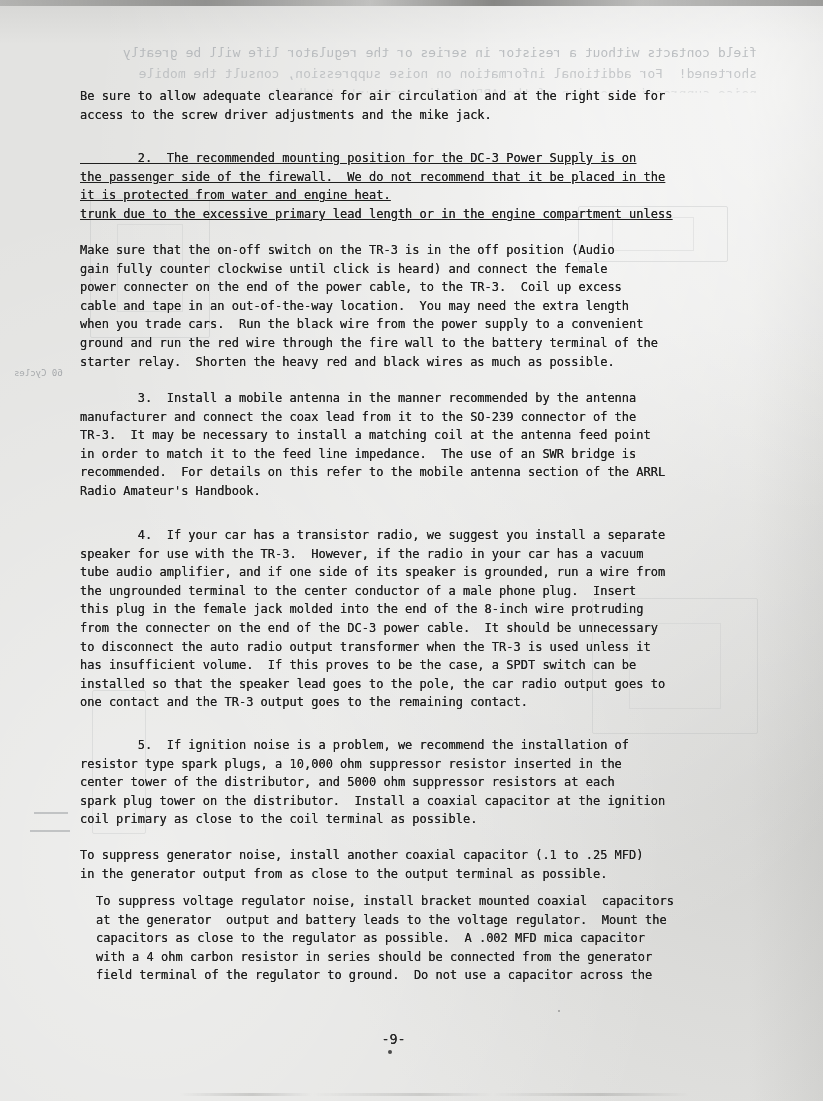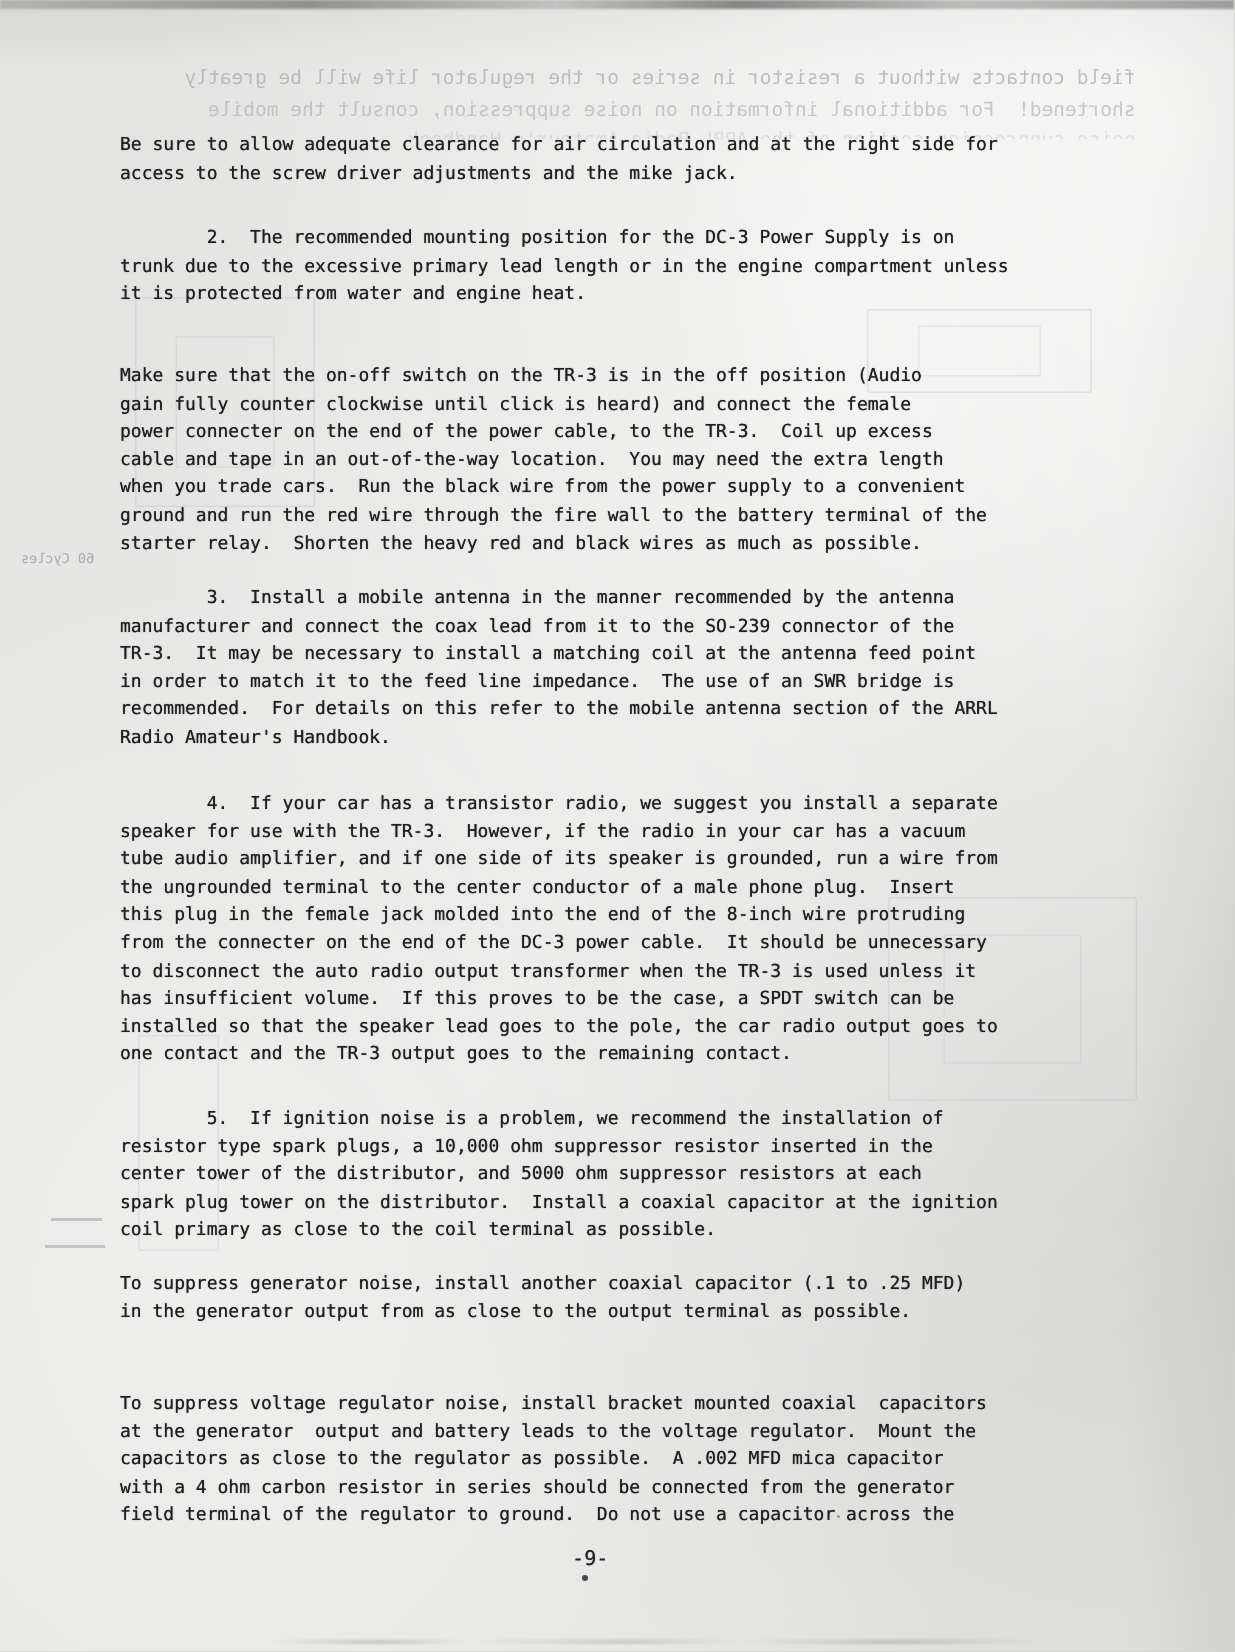--- a/index.html
+++ b/index.html
@@ -131,24 +131,25 @@
   <div class="bleed-box" style="left:92px; top:690px; width:52px; height:142px; opacity:0.45;"></div>
   <div class="bleed-small-text" style="left:14px; top:368px;">60 Cycles</div>
   <div class="bleed-dash" style="left:34px; top:812px; width:34px;"></div>
   <div class="bleed-dash" style="left:30px; top:830px; width:40px;"></div>
 
   <div class="para" style="top:87px;">
       <div class="tline">Be sure to allow adequate clearance for air circulation and at the right side for</div>
       <div class="tline">access to the screw driver adjustments and the mike jack.</div>
     </div>
 
-  <div class="para" style="top:149px;">
+  <div class="para" style="top:149px;text-decoration:underline;">
       <div class="tline">        2.  The recommended mounting position for the DC-3 Power Supply is on</div>
+      <div class="tline">the passenger side of the firewall.  We do not recommend that it be placed in the</div>
+      <div class="tline">it is protected from water and engine heat.</div>
       <div class="tline">trunk due to the excessive primary lead length or in the engine compartment unless</div>
-      <div class="tline">it is protected from water and engine heat.</div>
     </div>
 
   <div class="para" style="top:241px;">
       <div class="tline">Make sure that the on-off switch on the TR-3 is in the off position (Audio</div>
       <div class="tline">gain fully counter clockwise until click is heard) and connect the female</div>
       <div class="tline">power connecter on the end of the power cable, to the TR-3.  Coil up excess</div>
       <div class="tline">cable and tape in an out-of-the-way location.  You may need the extra length</div>
       <div class="tline">when you trade cars.  Run the black wire from the power supply to a convenient</div>
       <div class="tline">ground and run the red wire through the fire wall to the battery terminal of the</div>
       <div class="tline">starter relay.  Shorten the heavy red and black wires as much as possible.</div>
@@ -184,21 +185,21 @@
       <div class="tline">center tower of the distributor, and 5000 ohm suppressor resistors at each</div>
       <div class="tline">spark plug tower on the distributor.  Install a coaxial capacitor at the ignition</div>
       <div class="tline">coil primary as close to the coil terminal as possible.</div>
     </div>
 
   <div class="para" style="top:846px;">
       <div class="tline">To suppress generator noise, install another coaxial capacitor (.1 to .25 MFD)</div>
       <div class="tline">in the generator output from as close to the output terminal as possible.</div>
     </div>
 
-  <div class="para" style="top:926px;">
+  <div class="para" style="top:892px;margin-left:16px;">
       <div class="tline">To suppress voltage regulator noise, install bracket mounted coaxial  capacitors</div>
       <div class="tline">at the generator  output and battery leads to the voltage regulator.  Mount the</div>
       <div class="tline">capacitors as close to the regulator as possible.  A .002 MFD mica capacitor</div>
       <div class="tline">with a 4 ohm carbon resistor in series should be connected from the generator</div>
       <div class="tline">field terminal of the regulator to ground.  Do not use a capacitor across the</div>
     </div>
 
   <div class="footer">-9-</div>
 
   <div class="speck" style="left:388px; top:1050px; width:4px; height:4px; opacity:0.85;"></div>

